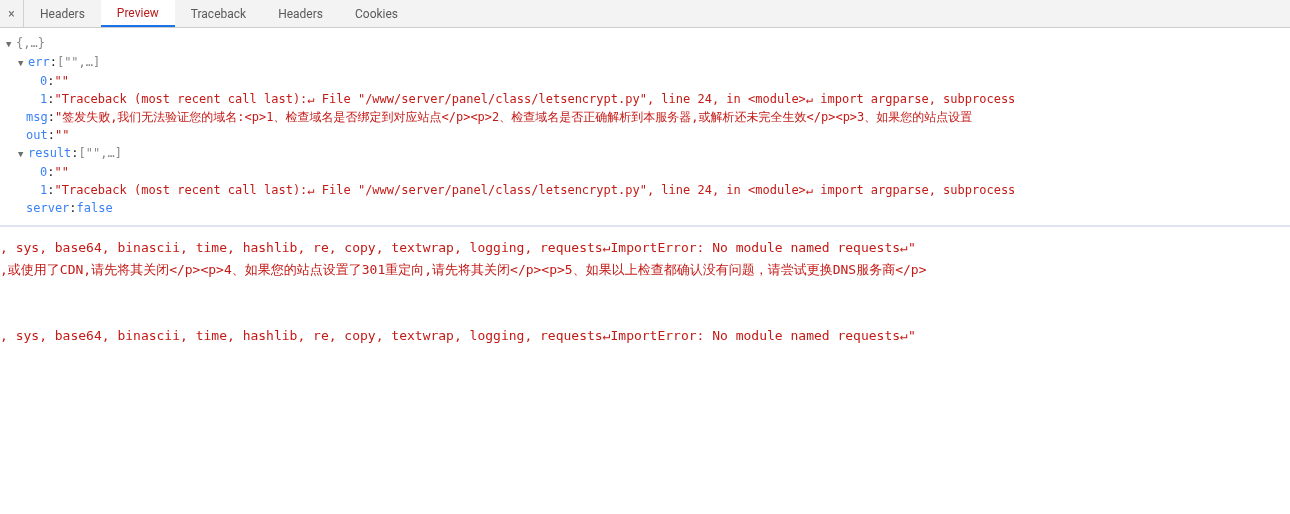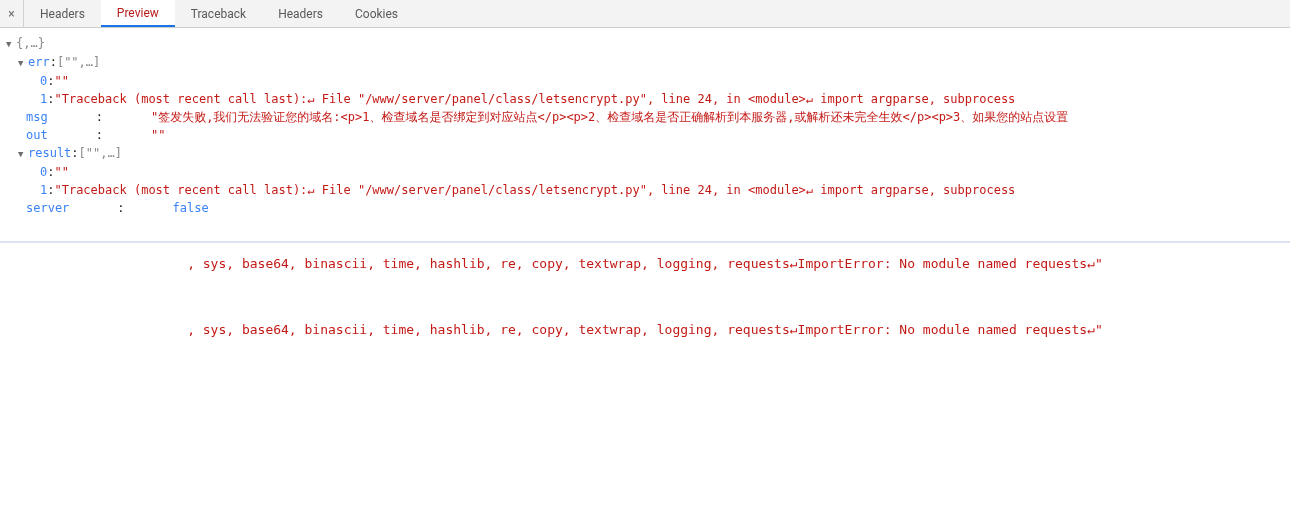--- a/index.html
+++ b/index.html
@@ -45,41 +45,40 @@
   .preview-pane {
     padding: 6px 4px 4px 4px;
     line-height: 18px;
     white-space: nowrap;
     font-family: Consolas, Menlo, monospace;
   }
   .row { display: flex; align-items: baseline; }
   .indent-0 { padding-left: 2px; }
   .indent-1 { padding-left: 14px; }
   .indent-2 { padding-left: 36px; }
-  .indent-1b { padding-left: 22px; gap: 48px; }
+  .indent-1b { padding-left: 22px; }
   .tri {
     display: inline-block;
     width: 10px;
     color: #6e6e6e;
     font-size: 9px;
     user-select: none;
     cursor: pointer;
   }
   .key { color: #3b82f6; }
   .punct { color: #222; }
   .str { color: #c41a16; }
   .bool { color: #3b82f6; }
   .summary { color: #888; }
   .lower-block {
-    margin-top: 20px;
+    margin-top: 4px;
     border-top: 2px solid rgba(70,100,180,0.18);
     padding: 10px 0 4px 0;
     line-height: 22px;
     white-space: nowrap;
-    text-align: center;
   }
   .lower-row {
     font-family: Consolas, Menlo, monospace;
     font-size: 13px;
     padding-left: 0;
   }
   .red { color: #c41a16; }
 </style>
 </head>
 <body>
@@ -153,15 +152,16 @@
   <div class="row indent-1b">
     <span class="key">server</span>
       <span class="punct">: </span>
     <span class="bool">false</span>
   </div>
 
 </div>
 
 <div class="lower-block">
   <div class="lower-row red">, sys, base64, binascii, time, hashlib, re, copy, textwrap, logging, requests↵ImportError: No module named requests↵"</div>
+  <div class="lower-row red">,或使用了CDN,请先将其关闭&lt;/p&gt;&lt;p&gt;4、如果您的站点设置了301重定向,请先将其关闭&lt;/p&gt;&lt;p&gt;5、如果以上检查都确认没有问题，请尝试更换DNS服务商&lt;/p&gt;</div>
   <div class="lower-row" style="height:44px"></div>
   <div class="lower-row red">, sys, base64, binascii, time, hashlib, re, copy, textwrap, logging, requests↵ImportError: No module named requests↵"</div>
 </div>
 
 </body></html>

